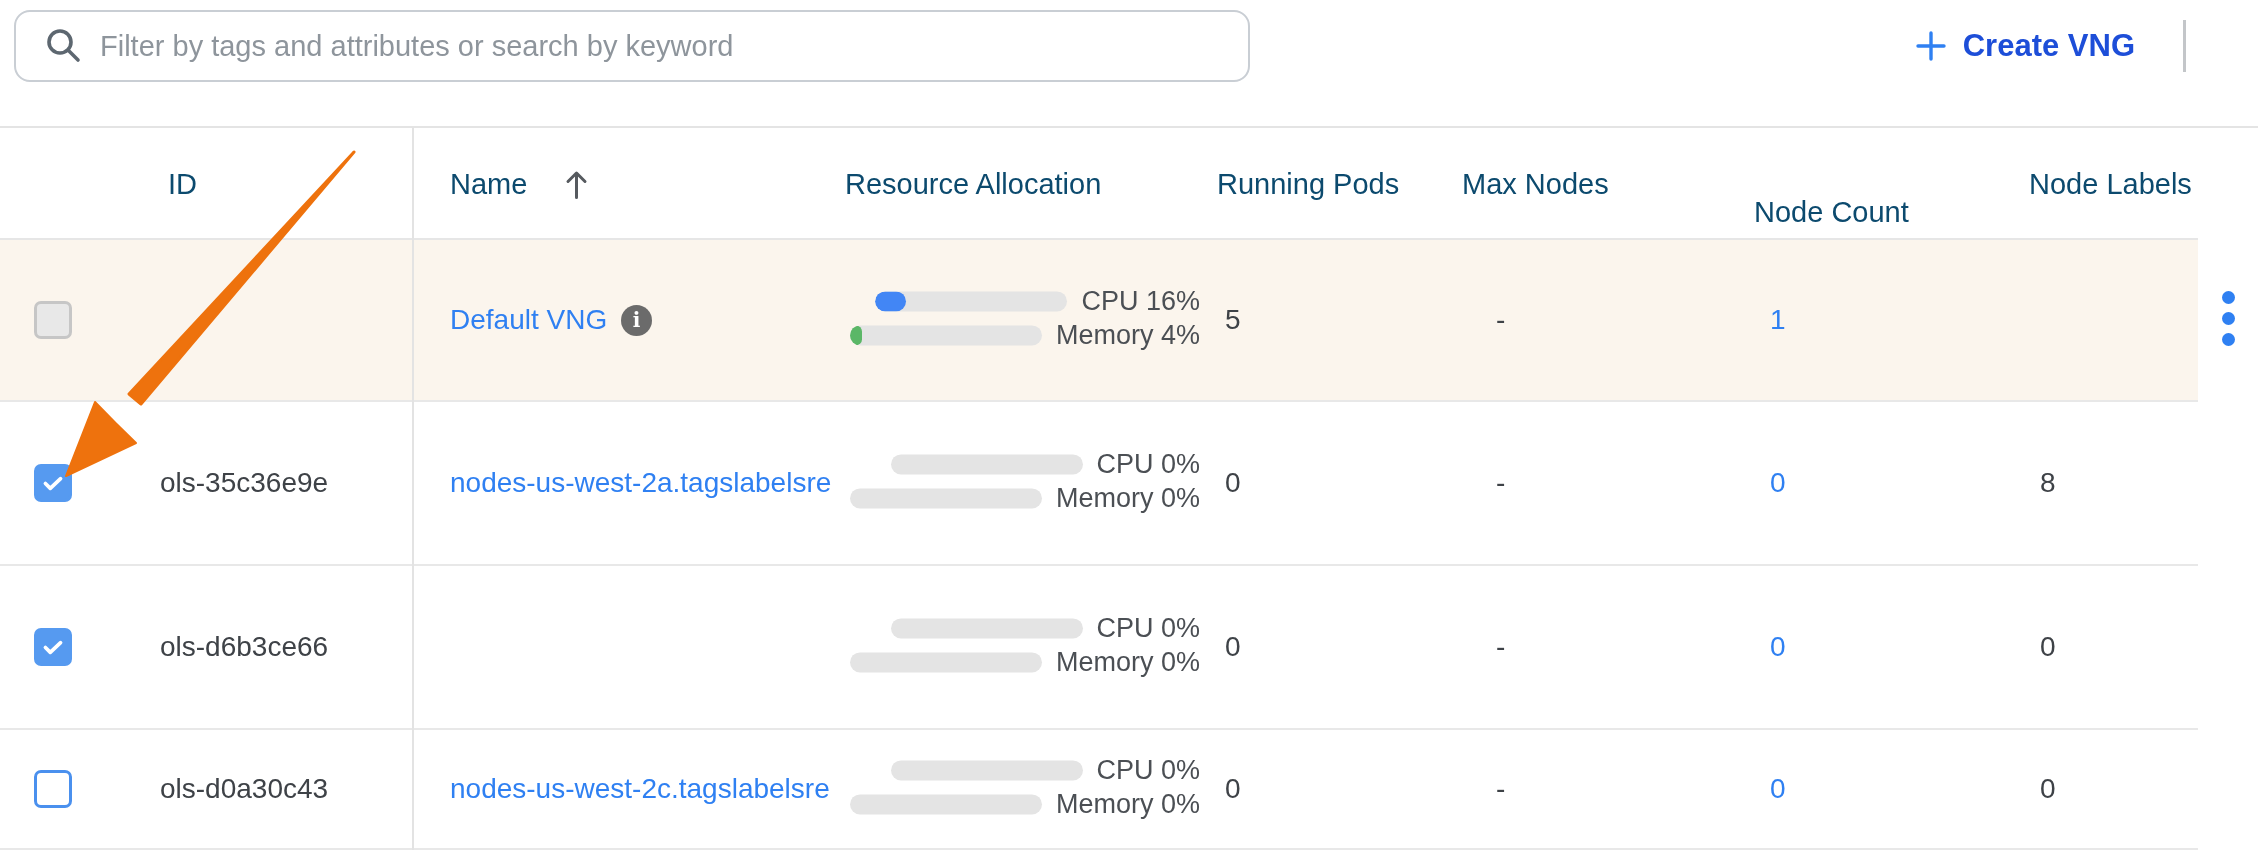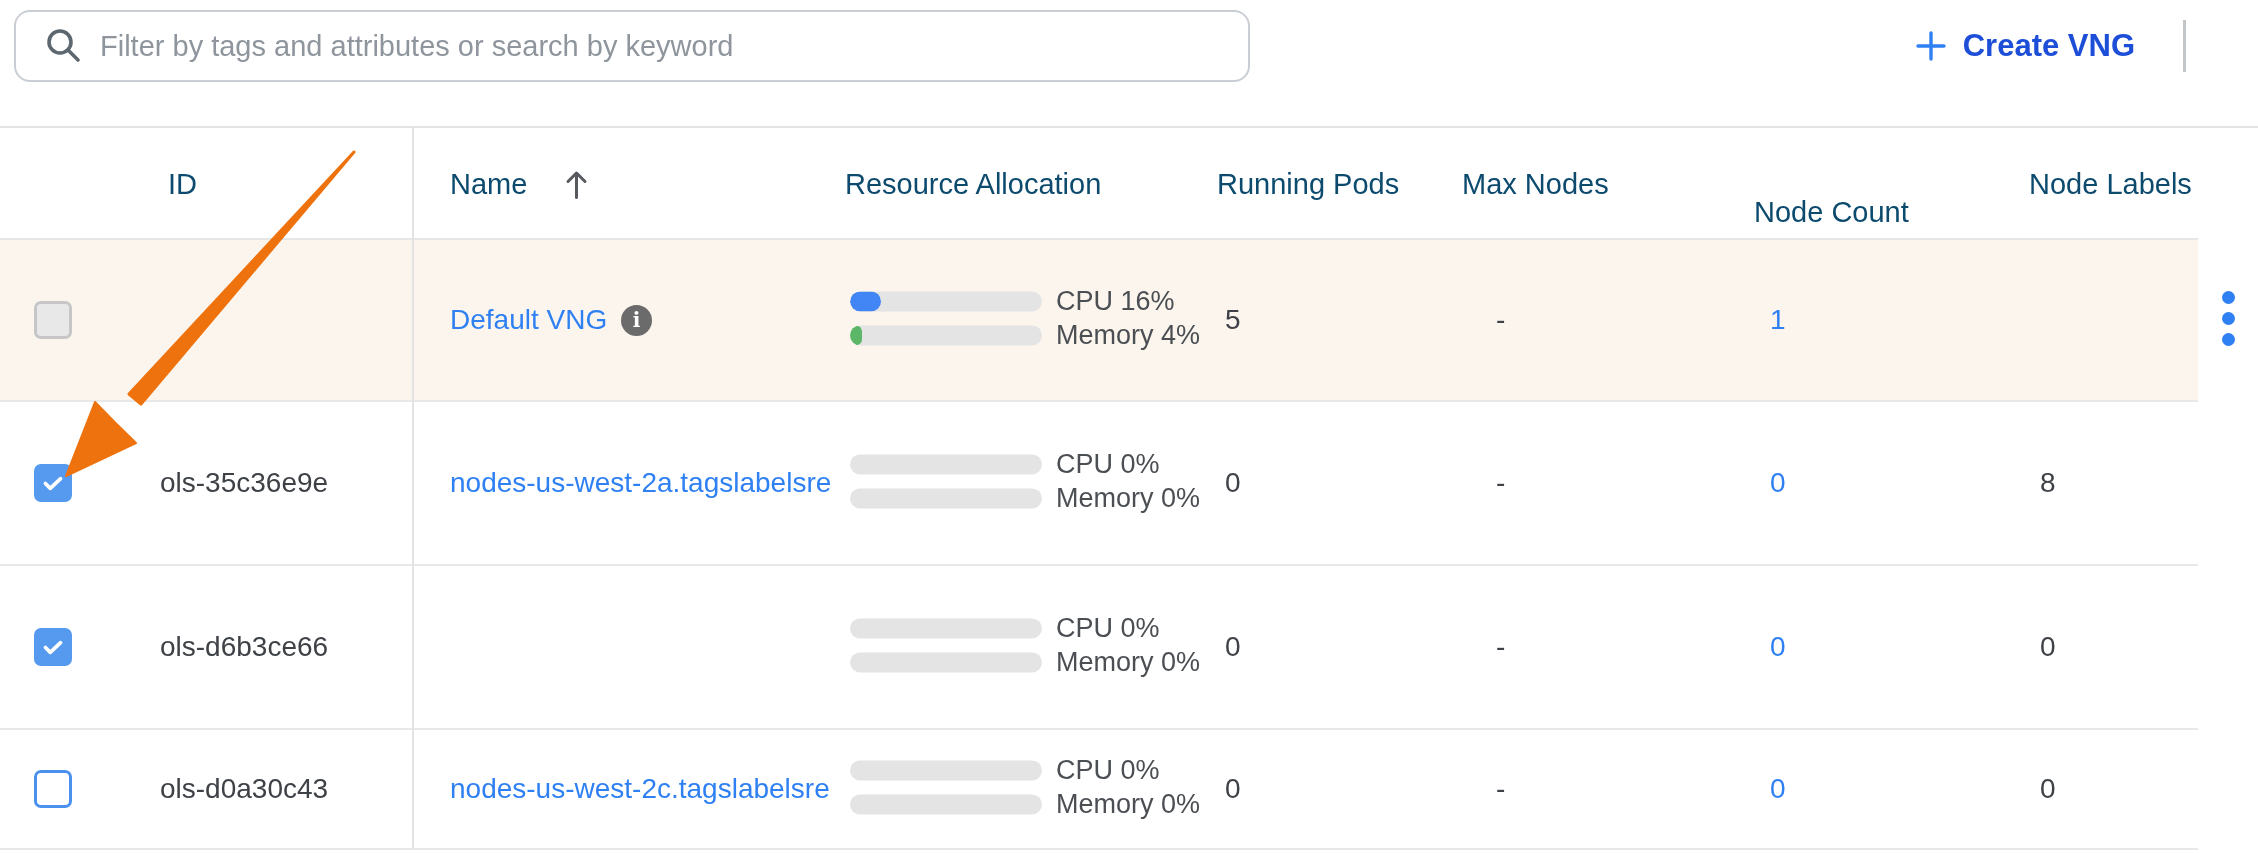--- a/index.html
+++ b/index.html
@@ -55,21 +55,21 @@
   .cell { position:absolute; top:50%; transform:translateY(-50%); font-size:28px; color:#3e4247; white-space:nowrap; }
   .c-id { left:160px; }
   .c-name { left:450px; display:flex; align-items:center; }
   .c-name a { color:#2f80f2; text-decoration:none; font-size:28px; cursor:pointer; }
   .info-badge { margin-left:14px; width:31px; height:31px; border-radius:50%; background:#6b6b6b; color:#fff;
     font-size:20px; font-weight:700; display:flex; align-items:center; justify-content:center; font-family:"DejaVu Serif",serif; }
   .c-pods { left:1225px; } .c-max { left:1496px; } .c-count { left:1770px; color:#2f80f2; cursor:pointer; }
   .c-labels { left:2040px; }
 
   .bars { position:absolute; left:850px; top:50%; transform:translateY(-53%); }
-  .bar-line { display:flex; align-items:center; height:20px; }
+  .bar-line { display:flex; align-items:center; height:20px;justify-content:flex-end; }
   .bar-line + .bar-line { margin-top:14px; }
   .track { position:relative; width:192px; height:20px; border-radius:10px; background:#e4e4e4; overflow:hidden; flex:0 0 auto; }
   .fill { position:absolute; left:0; top:0; bottom:0; border-radius:10px; }
   .fill.cpu { background:#4286f5; }
   .fill.mem { background:#5bb767; }
   .bar-label { margin-left:14px; font-size:27px; color:#4b4f54; }
 
   .arrow-overlay { position:absolute; left:0; top:0; width:2258px; height:854px; z-index:10; pointer-events:none; }
 </style>
 </head>

